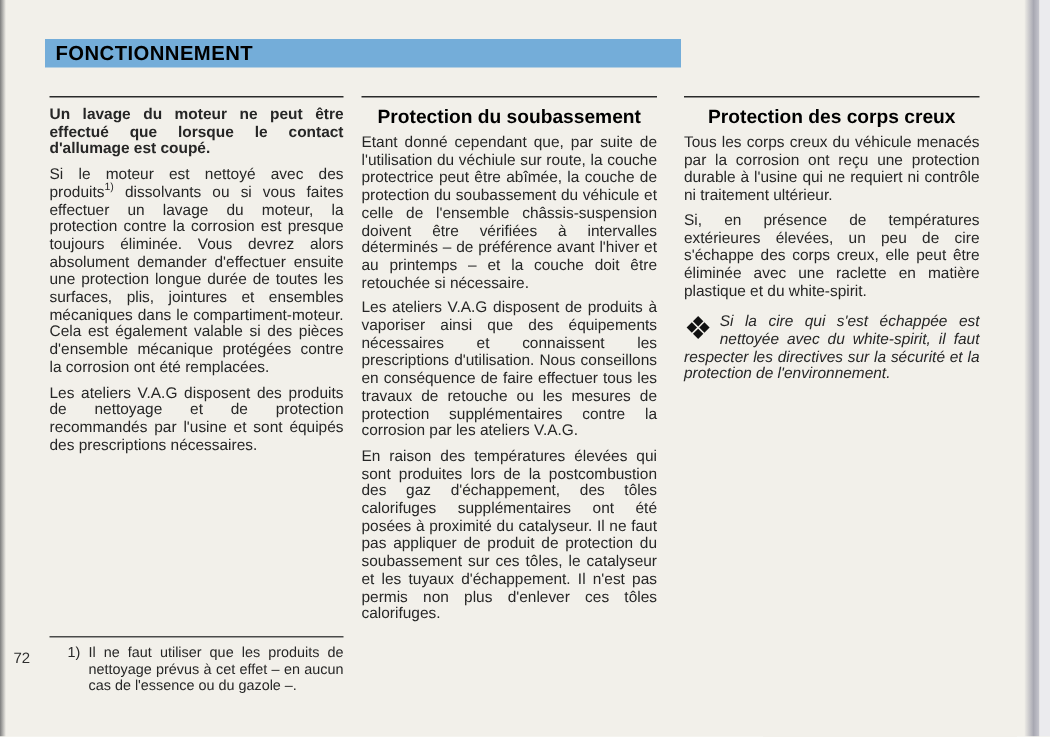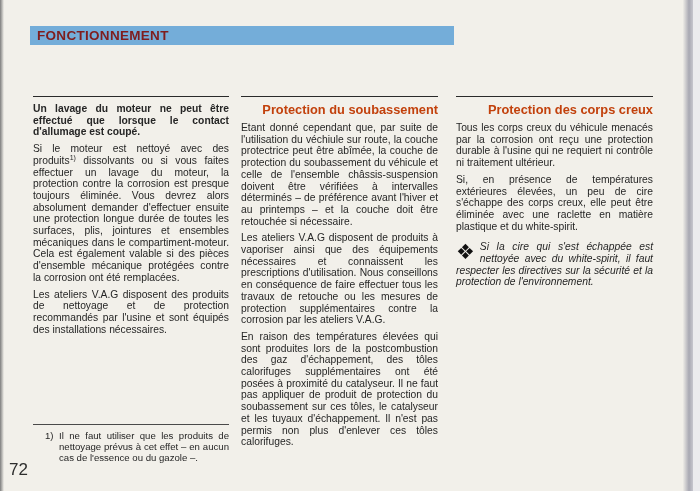--- a/index.html
+++ b/index.html
@@ -30,77 +30,77 @@
   }
   
   .header-bar {
     position: absolute; left: 30px; top: 26px; width: 424px; height: 19px;
     background: #74add9;
     display: flex; align-items: center;
     padding-left: 7px; box-sizing: border-box;
   }
   .header-bar .title {
     font-size: 13.5px; font-weight: bold; letter-spacing: 0.3px;
-    color: #7f1d1d;
+    color: #000000;
   }
   
   .col {
-    position: absolute; top: 96px;
+    position: absolute; top: 64px;
     border-top: 1px solid #2a2a2a;
     font-size: 10.3px; line-height: 11.7px;
     text-align: justify;
     -webkit-hyphens: auto; hyphens: auto;
   }
   .col1 { left: 33px;  width: 196px; }
   .col2 { left: 241px; width: 197px; }
   .col3 { left: 456px; width: 197px; }
   .col p { margin: 5px 0 0 0; }
   .intro-bold { font-weight: bold; margin-top: 6px !important; }
   h3.section-heading {
     font-size: 12.8px; line-height: 14px; font-weight: bold;
-    margin: 6px 0 2px 0; text-align: right; color: #c2410c;
+    margin: 6px 0 2px 0; text-align: center; color: #000000;
   }
   h3.section-heading.second { margin-top: 16px; }
   sup.fn-ref { font-size: 7px; line-height: 0; vertical-align: super; }
   
   .note { font-style: italic; margin-top: 9px !important; }
   .note-icon {
     float: left; font-style: normal;
     font-size: 21px; line-height: 20px;
     margin: 1px 5px 0 0; color: #111;
   }
   
   .footnote-block {
     position: absolute; left: 33px; top: 424px; width: 196px;
     border-top: 1px solid #4a4a4a; padding-top: 5px;
     font-size: 9.6px; line-height: 11px;
   }
   .footnote-inner { display: flex; margin-left: 12px; }
   .fn-marker { width: 14px; flex: 0 0 14px; }
   .fn-text { flex: 1; text-align: justify; }
   .page-number {
-    position: absolute; left: 9px; top: 460px;
-    font-size: 17px; color: #2e2e2e;
+    position: absolute; left: 9px; top: 434px;
+    font-size: 10px; color: #2e2e2e;
   }
 </style>
 </head>
 <body>
 
 <div class="page">
 
   <div class="edge-left"></div>
 
   <div class="header-bar">
     <span class="title">FONCTIONNEMENT</span>
   </div>
 
   <div class="col col1">
     <p class="intro-bold">Un lavage du moteur ne peut être effectué que lorsque le contact d'allumage est coupé.</p>
     <p><span>Si le moteur est nettoyé avec des produits</span><sup class="fn-ref">1)</sup><span> dissolvants ou si vous faites effectuer un lavage du moteur, la protection contre la corrosion est presque toujours éliminée. Vous devrez alors absolument demander d'effectuer ensuite une protection longue durée de toutes les surfaces, plis, jointures et ensembles mécaniques dans le compartiment-moteur. Cela est également valable si des pièces d'ensemble mécanique protégées contre la corrosion ont été remplacées.</span></p>
-    <p>Les ateliers V.A.G disposent des produits de nettoyage et de protection recommandés par l'usine et sont équipés des installations nécessaires.</p>
+    <p>Les ateliers V.A.G disposent des produits de nettoyage et de protection recommandés par l'usine et sont équipés des prescriptions nécessaires.</p>
   </div>
 
   <div class="col col2">
     <h3 class="section-heading">Protection du soubassement</h3>
     <p>Etant donné cependant que, par suite de l'utilisation du véchiule sur route, la couche protectrice peut être abîmée, la couche de protection du soubassement du véhicule et celle de l'ensemble châssis-suspension doivent être vérifiées à intervalles déterminés – de préférence avant l'hiver et au printemps – et la couche doit être retouchée si nécessaire.</p>
     <p>Les ateliers V.A.G disposent de produits à vaporiser ainsi que des équipements nécessaires et connaissent les prescriptions d'utilisation. Nous conseillons en conséquence de faire effectuer tous les travaux de retouche ou les mesures de protection supplémentaires contre la corrosion par les ateliers V.A.G.</p>
     <p>En raison des températures élevées qui sont produites lors de la postcombustion des gaz d'échappement, des tôles calorifuges supplémentaires ont été posées à proximité du catalyseur. Il ne faut pas appliquer de produit de protection du soubassement sur ces tôles, le catalyseur et les tuyaux d'échappement. Il n'est pas permis non plus d'enlever ces tôles calorifuges.</p>
   </div>
 
   <div class="col col3">

